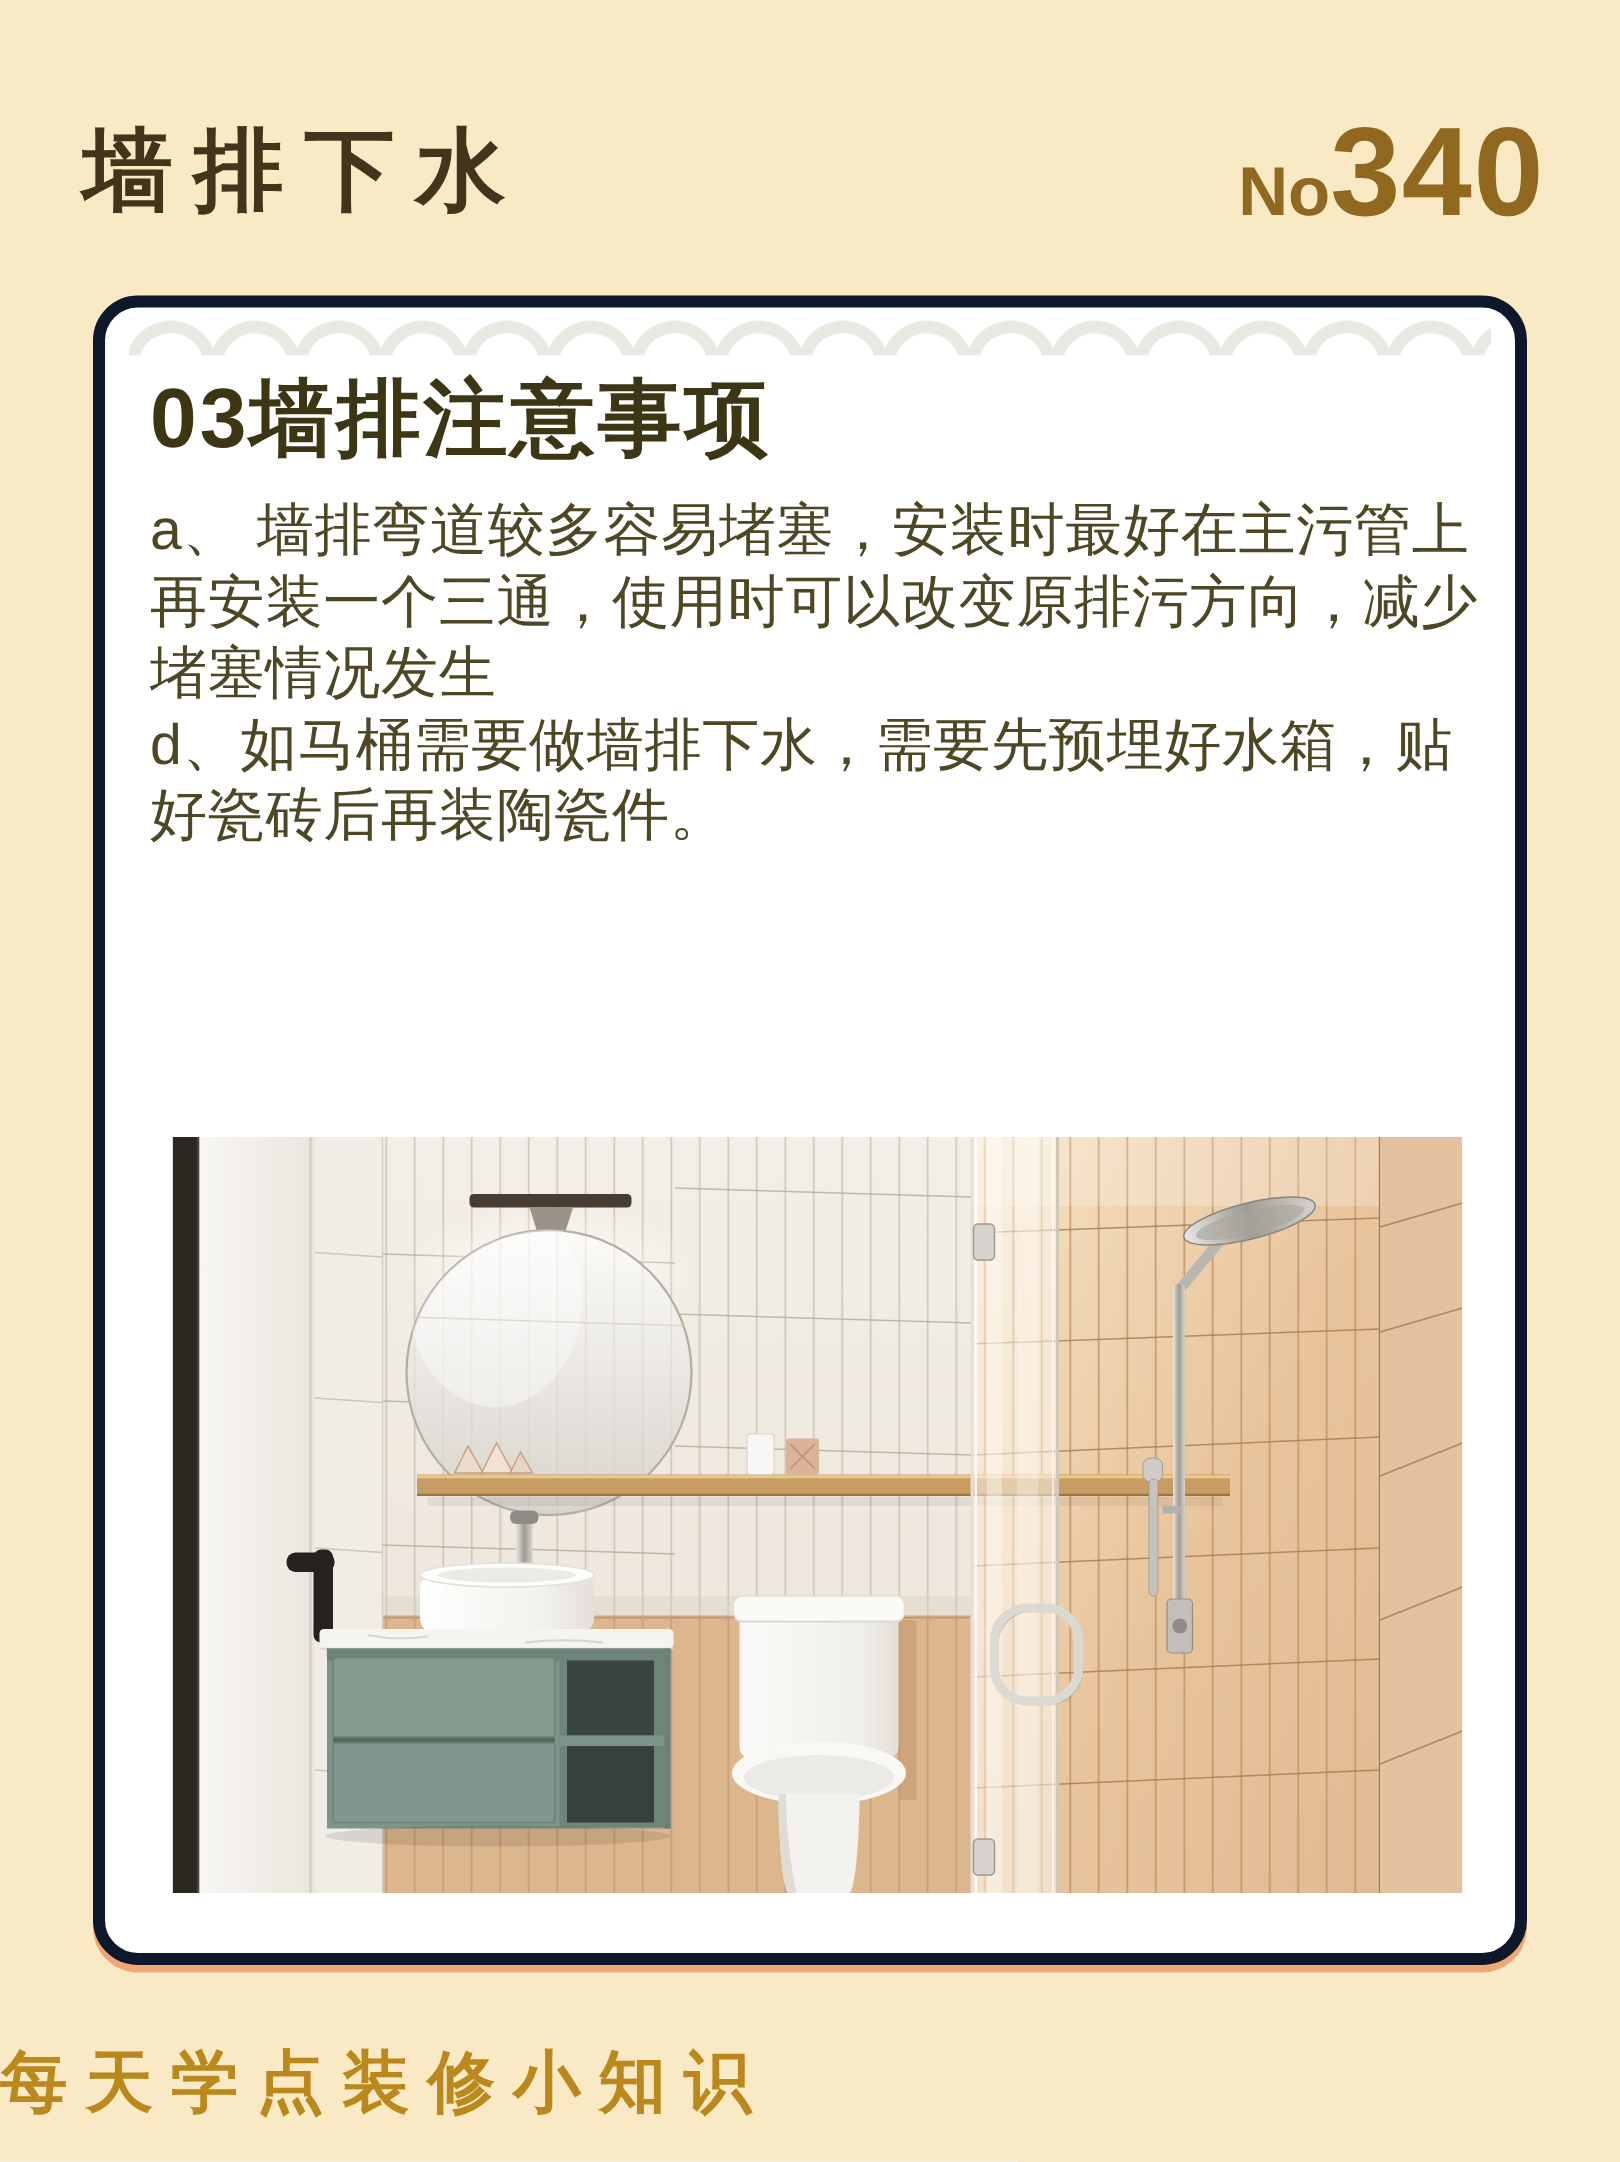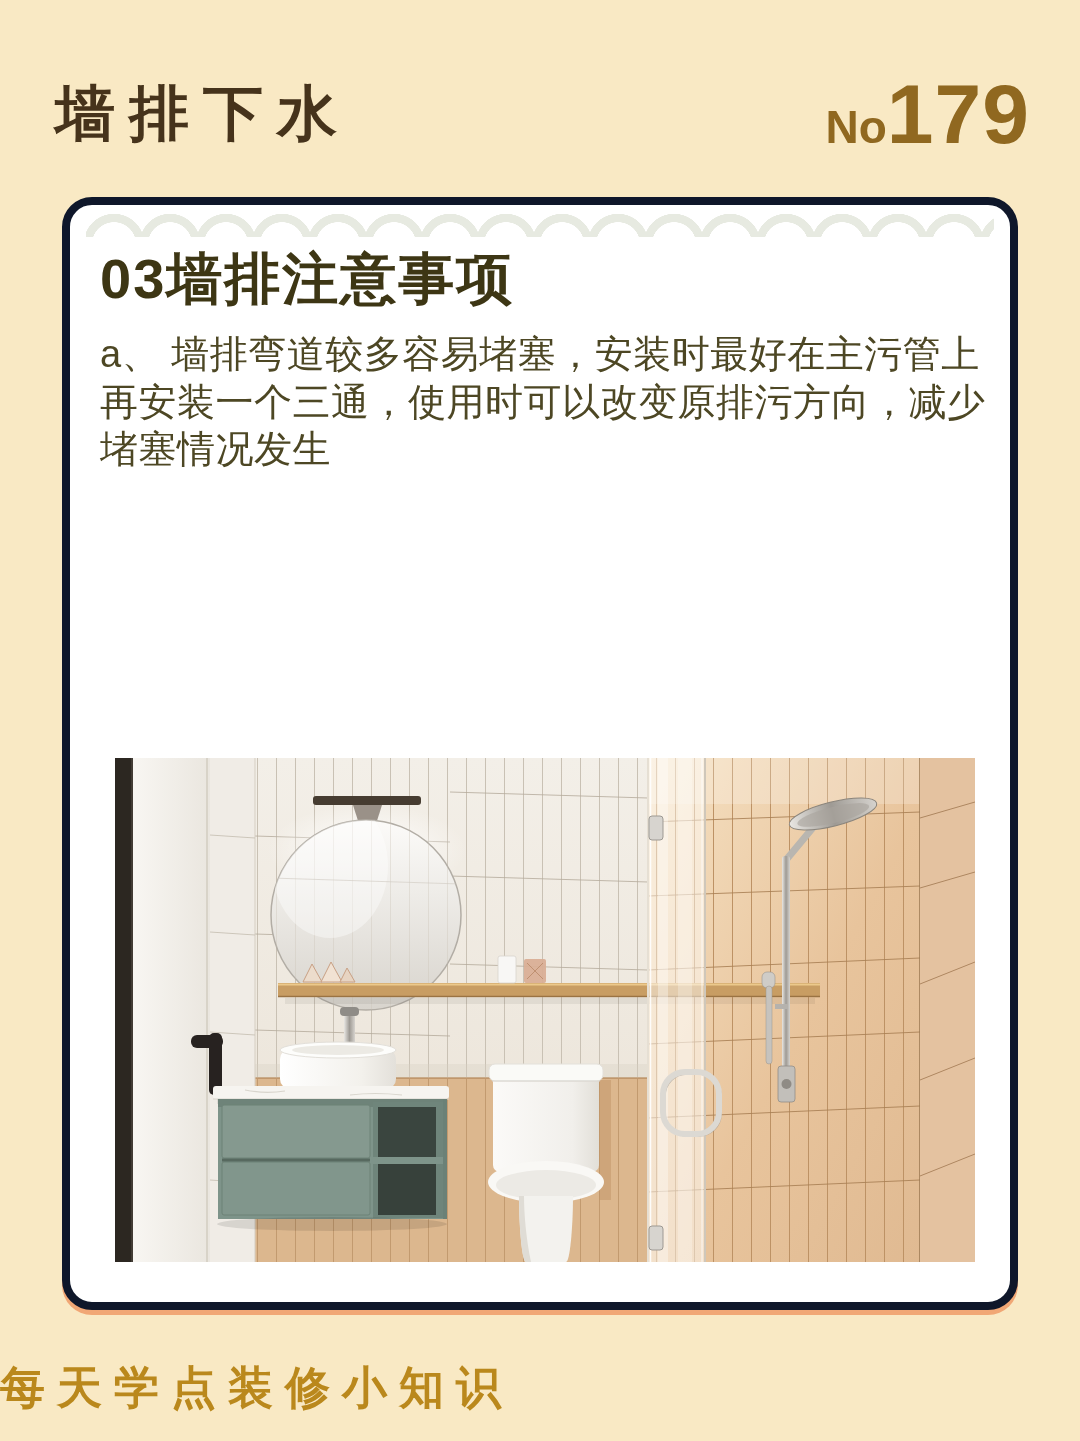--- a/index.html
+++ b/index.html
@@ -66,28 +66,29 @@
     letter-spacing:12px;
   }
 </style>
 </head>
 <body>
 
 <div class="page">
 
   <div class="header-title">墙排下水</div>
   <div class="issue">
-    <span class="issue-prefix">No</span><span class="issue-number">179</span>
+    <span class="issue-prefix">No</span><span class="issue-number">340</span>
   </div>
 
   <div class="card">
     <div class="card-pattern"></div>
     <div class="card-heading">03墙排注意事项</div>
     <div class="card-notes">
       <p>a、 墙排弯道较多容易堵塞，安装时最好在主污管上再安装一个三通，使用时可以改变原排污方向，减少堵塞情况发生</p>
+      <p>d、如马桶需要做墙排下水，需要先预埋好水箱，贴好瓷砖后再装陶瓷件。</p>
     </div>
 
     <div class="photo-wrap">
       <svg width="860" height="504" viewBox="0 0 860 504" xmlns="http://www.w3.org/2000/svg">
         <defs>
           <linearGradient id="doorG" x1="0" y1="0" x2="1" y2="0">
             <stop offset="0" stop-color="#f8f6f2"></stop>
               <stop offset="1" stop-color="#eae6df"></stop>
           </linearGradient>
           <linearGradient id="wallG" x1="0" y1="0" x2="0" y2="1">

